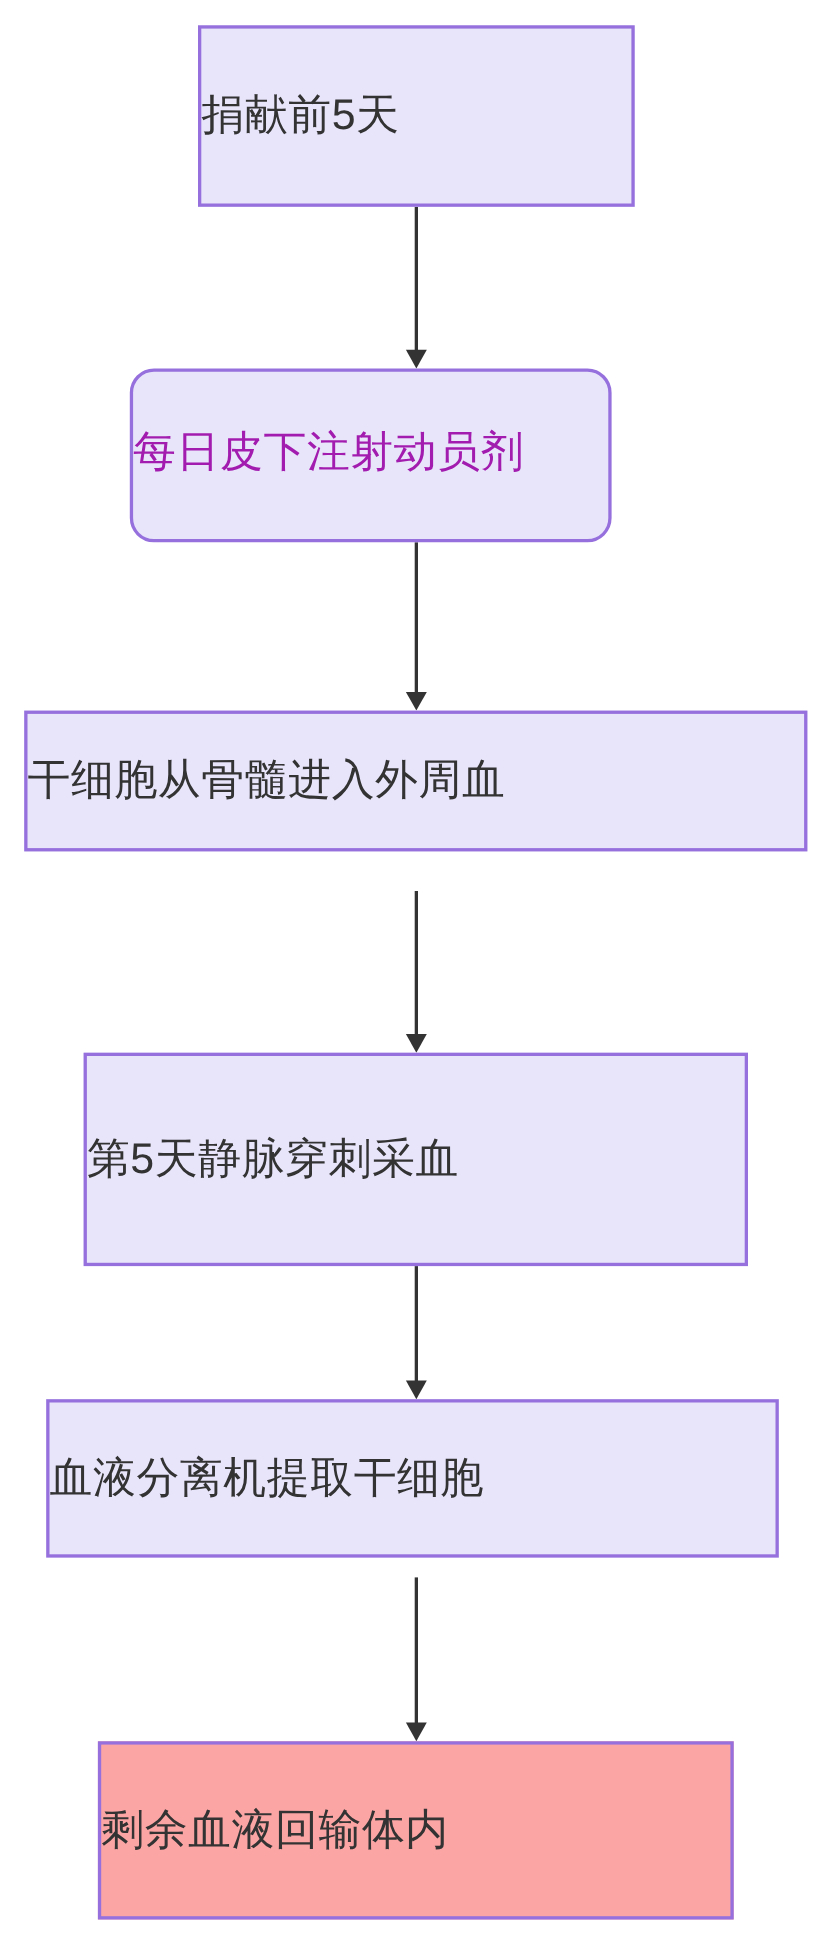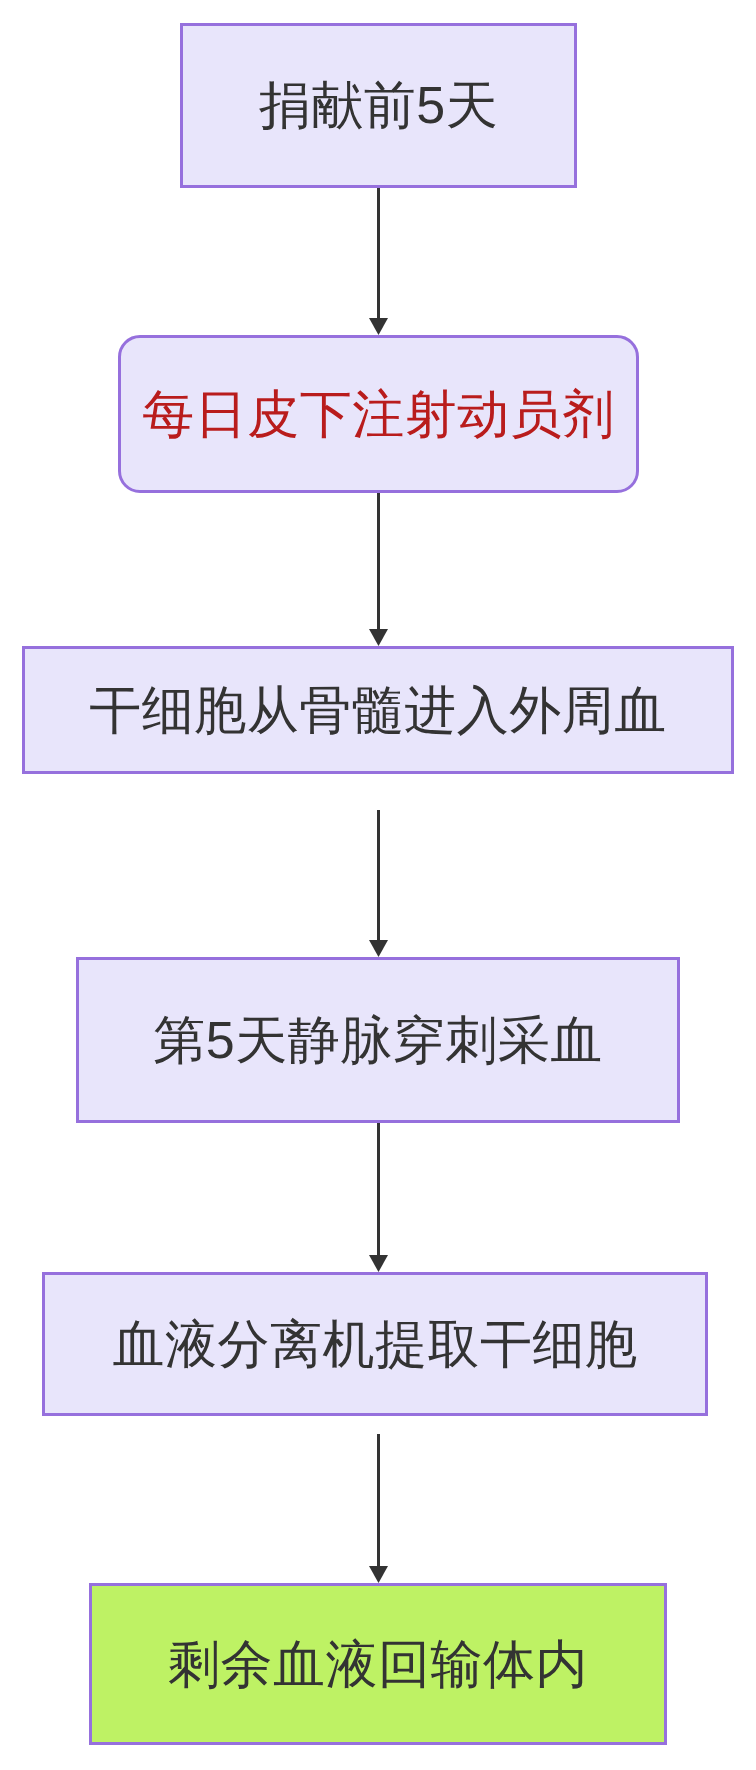--- a/index.html
+++ b/index.html
@@ -17,25 +17,25 @@
     position: relative;
     width: 756px;
     height: 1770px;
     background: #ffffff;
   }
   .node {
     position: absolute;
     box-sizing: border-box;
     display: flex;
     align-items: center;
-    justify-content: center;
+    justify-content: flex-start;
     background: #e8e5fb;
     border: 3px solid #9670dd;
     color: #333333;
-    font-size: 52px;
+    font-size: 39px;
     line-height: 1.2;
     letter-spacing: 0.5px;
     white-space: nowrap;
     text-align: center;
   }
   .node.rounded {
     border-radius: 22px;
   }
   .edge {
     position: absolute;
@@ -79,29 +79,29 @@
         <svg width="19" height="149" viewBox="0 0 19 149">
           <line x1="9.5" y1="0" x2="9.5" y2="134" stroke="#333333" stroke-width="3"></line>
           <polygon points="0,132 19,132 9.5,149" fill="#333333"></polygon>
         </svg>
       </div>
     </div>
   <div id="node-layer">
       <div class="node" style="left: 180px; top: 23px; width: 397px; height: 165px; background: rgb(232, 229, 251); border-color: rgb(150, 112, 221); color: rgb(51, 51, 51);">
         <span>捐献前5天</span>
       </div>
-      <div class="node rounded" style="left: 118px; top: 335px; width: 521px; height: 158px; background: rgb(232, 229, 251); border-color: rgb(150, 112, 221); color: #b91c1c;">
+      <div class="node rounded" style="left: 118px; top: 335px; width: 438px; height: 158px; background: rgb(232, 229, 251); border-color: rgb(150, 112, 221); color: #a21caf; font-family: Liberation Mono, monospace;">
         <span>每日皮下注射动员剂</span>
       </div>
       <div class="node" style="left: 22px; top: 646px; width: 712px; height: 128px; background: rgb(232, 229, 251); border-color: rgb(150, 112, 221); color: rgb(51, 51, 51);">
         <span>干细胞从骨髓进入外周血</span>
       </div>
-      <div class="node" style="left: 76px; top: 957px; width: 604px; height: 166px; background: rgb(232, 229, 251); border-color: rgb(150, 112, 221); color: rgb(51, 51, 51);">
+      <div class="node" style="left: 76px; top: 957px; width: 604px; height: 194px; background: rgb(232, 229, 251); border-color: rgb(150, 112, 221); color: rgb(51, 51, 51);">
         <span>第5天静脉穿刺采血</span>
       </div>
       <div class="node" style="left: 42px; top: 1272px; width: 666px; height: 144px; background: rgb(232, 229, 251); border-color: rgb(150, 112, 221); color: rgb(51, 51, 51);">
         <span>血液分离机提取干细胞</span>
       </div>
-      <div class="node" style="left: 89px; top: 1583px; width: 578px; height: 162px; background: #bef264; border-color: rgb(150, 112, 221); color: rgb(51, 51, 51);">
+      <div class="node" style="left: 89px; top: 1583px; width: 578px; height: 162px; background: #fca5a5; border-color: rgb(150, 112, 221); color: rgb(51, 51, 51);">
         <span>剩余血液回输体内</span>
       </div>
     </div>
 </div>
 
 </body></html>

